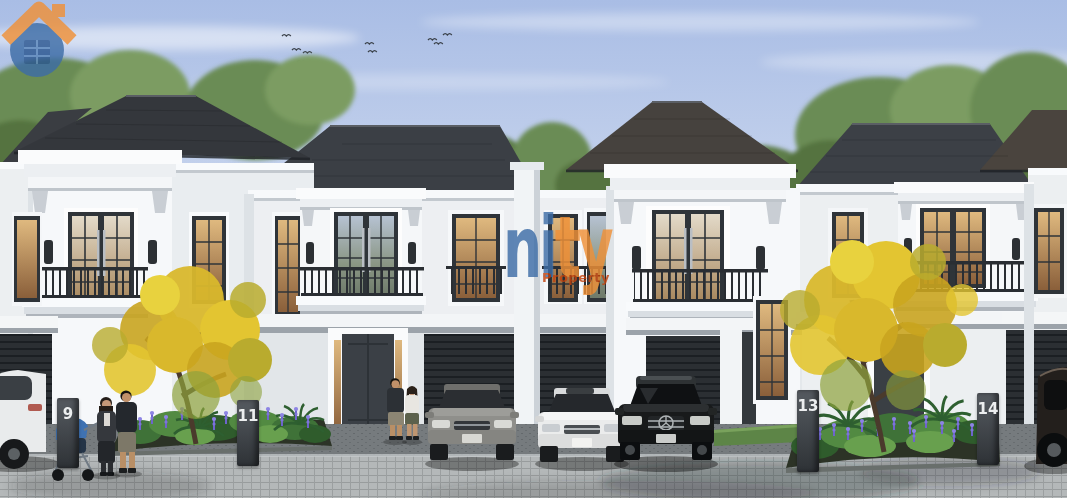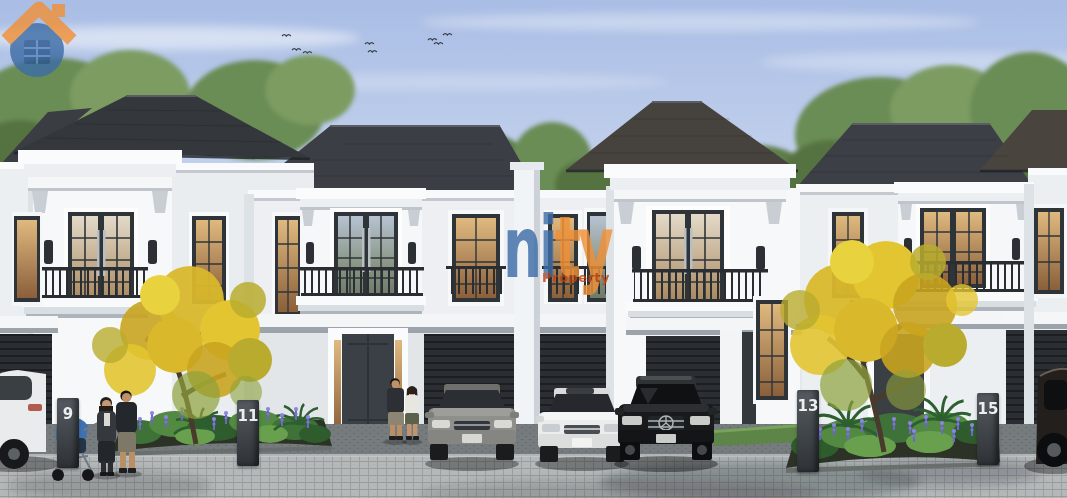--- a/index.html
+++ b/index.html
@@ -684,14 +684,14 @@
     <rect x="52" y="4" width="13" height="13" fill="#ef9138"></rect>
     <path d="M6 40 L39 8 L72 40" fill="none" stroke="#ef9138" stroke-width="13" stroke-linejoin="round"></path>
   </svg>
   <div class="wm-text"><span class="wm-blue">ni</span><span class="wm-orange">ty</span></div>
   <div class="wm-sub">Property</div>
 </div>
 
 <div class="np" style="left:57px;top:398px;height:70px;"><span>9</span></div>
 <div class="np" style="left:237px;top:400px;height:66px;"><span>11</span></div>
 <div class="np" style="left:797px;top:390px;height:82px;"><span>13</span></div>
-<div class="np" style="left:977px;top:393px;height:72px;"><span>15</span></div>
+<div class="np" style="left:977px;top:393px;height:72px;"><span>14</span></div>
 </div>
 
 </body></html>

